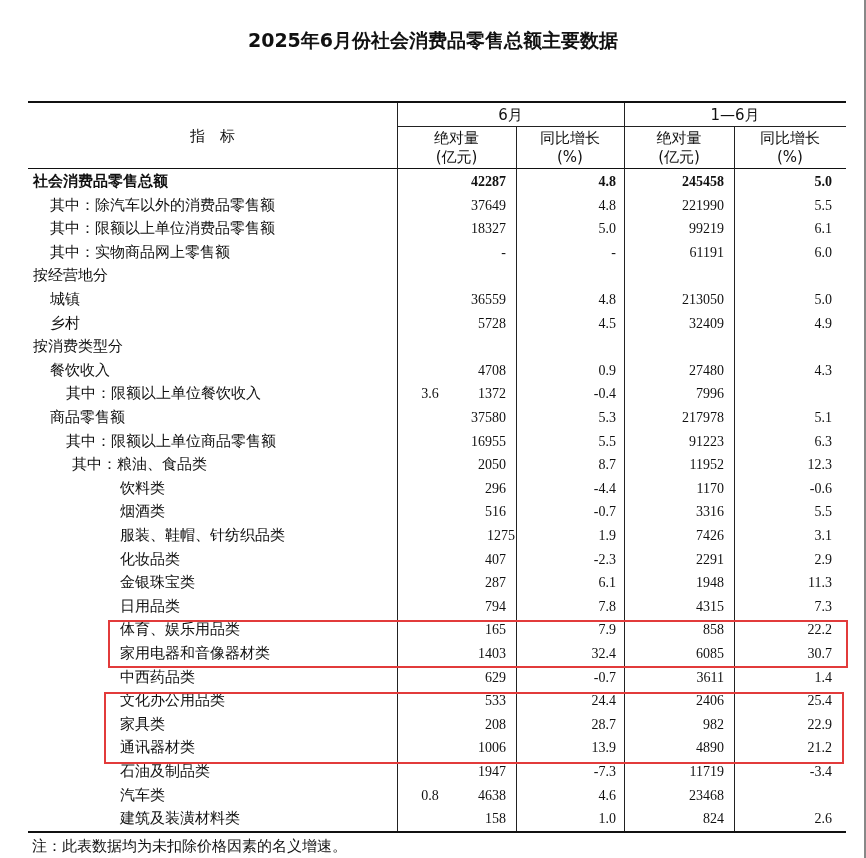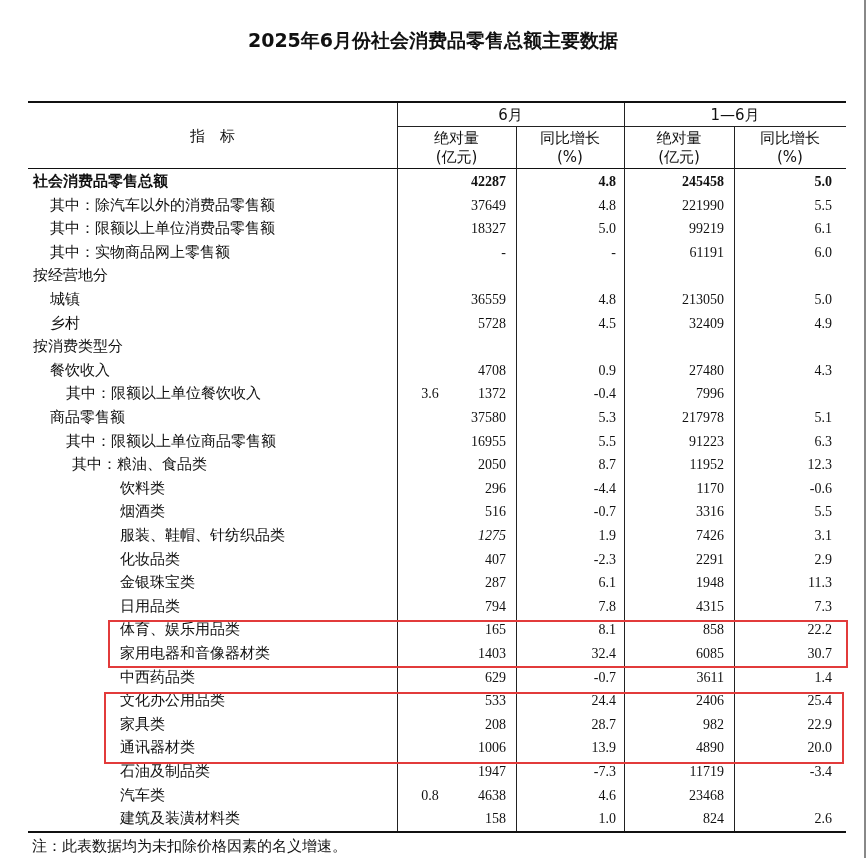--- a/index.html
+++ b/index.html
@@ -161,21 +161,21 @@
     </div>
     <div class="row" style="top: 500.4px;">
       <div class="lbl" style="left: 92px;">烟酒类</div>
       <div class="num" style="left: 0px; width: 478px;">516</div>
       <div class="num" style="left: 0px; width: 588px;">-0.7</div>
       <div class="num" style="left: 0px; width: 696px;">3316</div>
       <div class="num" style="left: 0px; width: 804px;">5.5</div>
     </div>
     <div class="row" style="top: 524px;">
       <div class="lbl" style="left: 92px;">服装、鞋帽、针纺织品类</div>
-      <div class="num" style="left: 0px; width: 478px; font-style: italic;">1275</div>
+      <div class="num" style="left: 9px; width: 478px;">1275</div>
       <div class="num" style="left: 0px; width: 588px;">1.9</div>
       <div class="num" style="left: 0px; width: 696px;">7426</div>
       <div class="num" style="left: 0px; width: 804px;">3.1</div>
     </div>
     <div class="row" style="top: 547.6px;">
       <div class="lbl" style="left: 92px;">化妆品类</div>
       <div class="num" style="left: 0px; width: 478px;">407</div>
       <div class="num" style="left: 0px; width: 588px;">-2.3</div>
       <div class="num" style="left: 0px; width: 696px;">2291</div>
       <div class="num" style="left: 0px; width: 804px;">2.9</div>
@@ -190,21 +190,21 @@
     <div class="row" style="top: 594.8px;">
       <div class="lbl" style="left: 92px;">日用品类</div>
       <div class="num" style="left: 0px; width: 478px;">794</div>
       <div class="num" style="left: 0px; width: 588px;">7.8</div>
       <div class="num" style="left: 0px; width: 696px;">4315</div>
       <div class="num" style="left: 0px; width: 804px;">7.3</div>
     </div>
     <div class="row" style="top: 618.4px;">
       <div class="lbl" style="left: 92px;">体育、娱乐用品类</div>
       <div class="num" style="left: 0px; width: 478px;">165</div>
-      <div class="num" style="left: 0px; width: 588px;">8.1</div>
+      <div class="num" style="left: 0px; width: 588px;">7.9</div>
       <div class="num" style="left: 0px; width: 696px;">858</div>
       <div class="num" style="left: 0px; width: 804px;">22.2</div>
     </div>
     <div class="row" style="top: 642px;">
       <div class="lbl" style="left: 92px;">家用电器和音像器材类</div>
       <div class="num" style="left: 0px; width: 478px;">1403</div>
       <div class="num" style="left: 0px; width: 588px;">32.4</div>
       <div class="num" style="left: 0px; width: 696px;">6085</div>
       <div class="num" style="left: 0px; width: 804px;">30.7</div>
     </div>
@@ -227,21 +227,21 @@
       <div class="num" style="left: 0px; width: 478px;">208</div>
       <div class="num" style="left: 0px; width: 588px;">28.7</div>
       <div class="num" style="left: 0px; width: 696px;">982</div>
       <div class="num" style="left: 0px; width: 804px;">22.9</div>
     </div>
     <div class="row" style="top: 736.4px;">
       <div class="lbl" style="left: 92px;">通讯器材类</div>
       <div class="num" style="left: 0px; width: 478px;">1006</div>
       <div class="num" style="left: 0px; width: 588px;">13.9</div>
       <div class="num" style="left: 0px; width: 696px;">4890</div>
-      <div class="num" style="left: 0px; width: 804px;">20.0</div>
+      <div class="num" style="left: 0px; width: 804px;">21.2</div>
     </div>
     <div class="row" style="top: 760px;">
       <div class="lbl" style="left: 92px;">石油及制品类</div>
       <div class="num" style="left: 0px; width: 478px;">1947</div>
       <div class="num" style="left: 0px; width: 588px;">-7.3</div>
       <div class="num" style="left: 0px; width: 696px;">11719</div>
       <div class="num" style="left: 0px; width: 804px;">-3.4</div>
     </div>
     <div class="row" style="top: 783.6px;">
       <div class="lbl" style="left: 92px;">汽车类</div>

